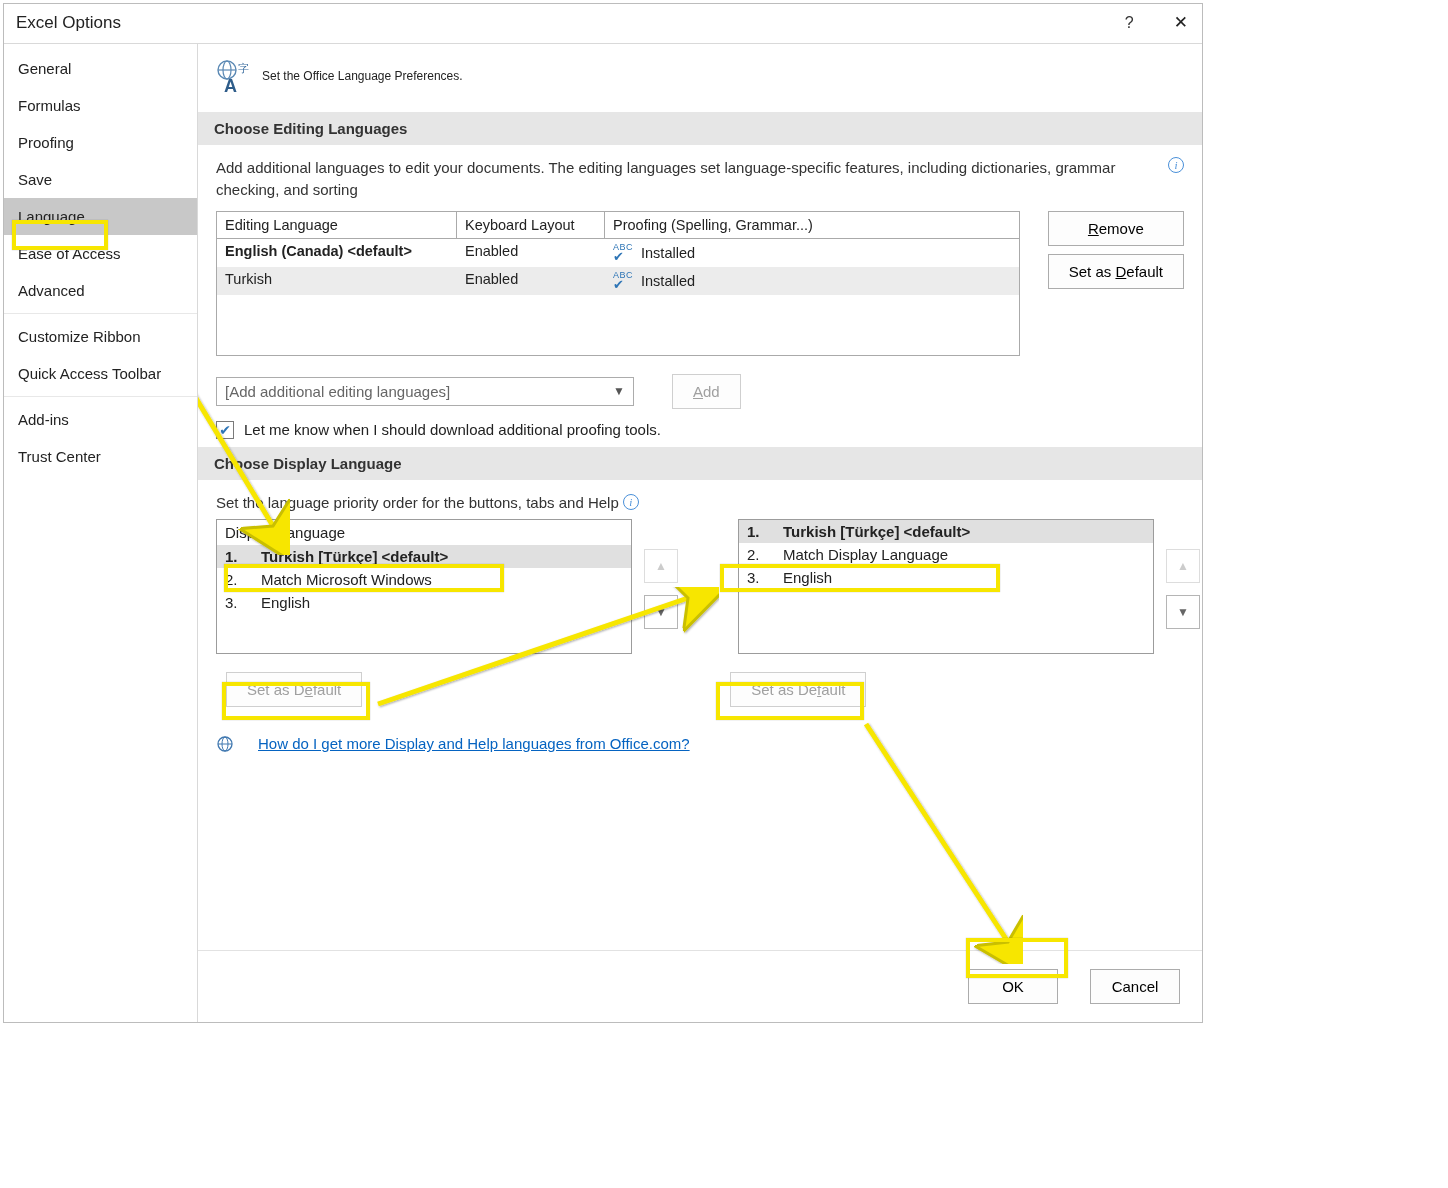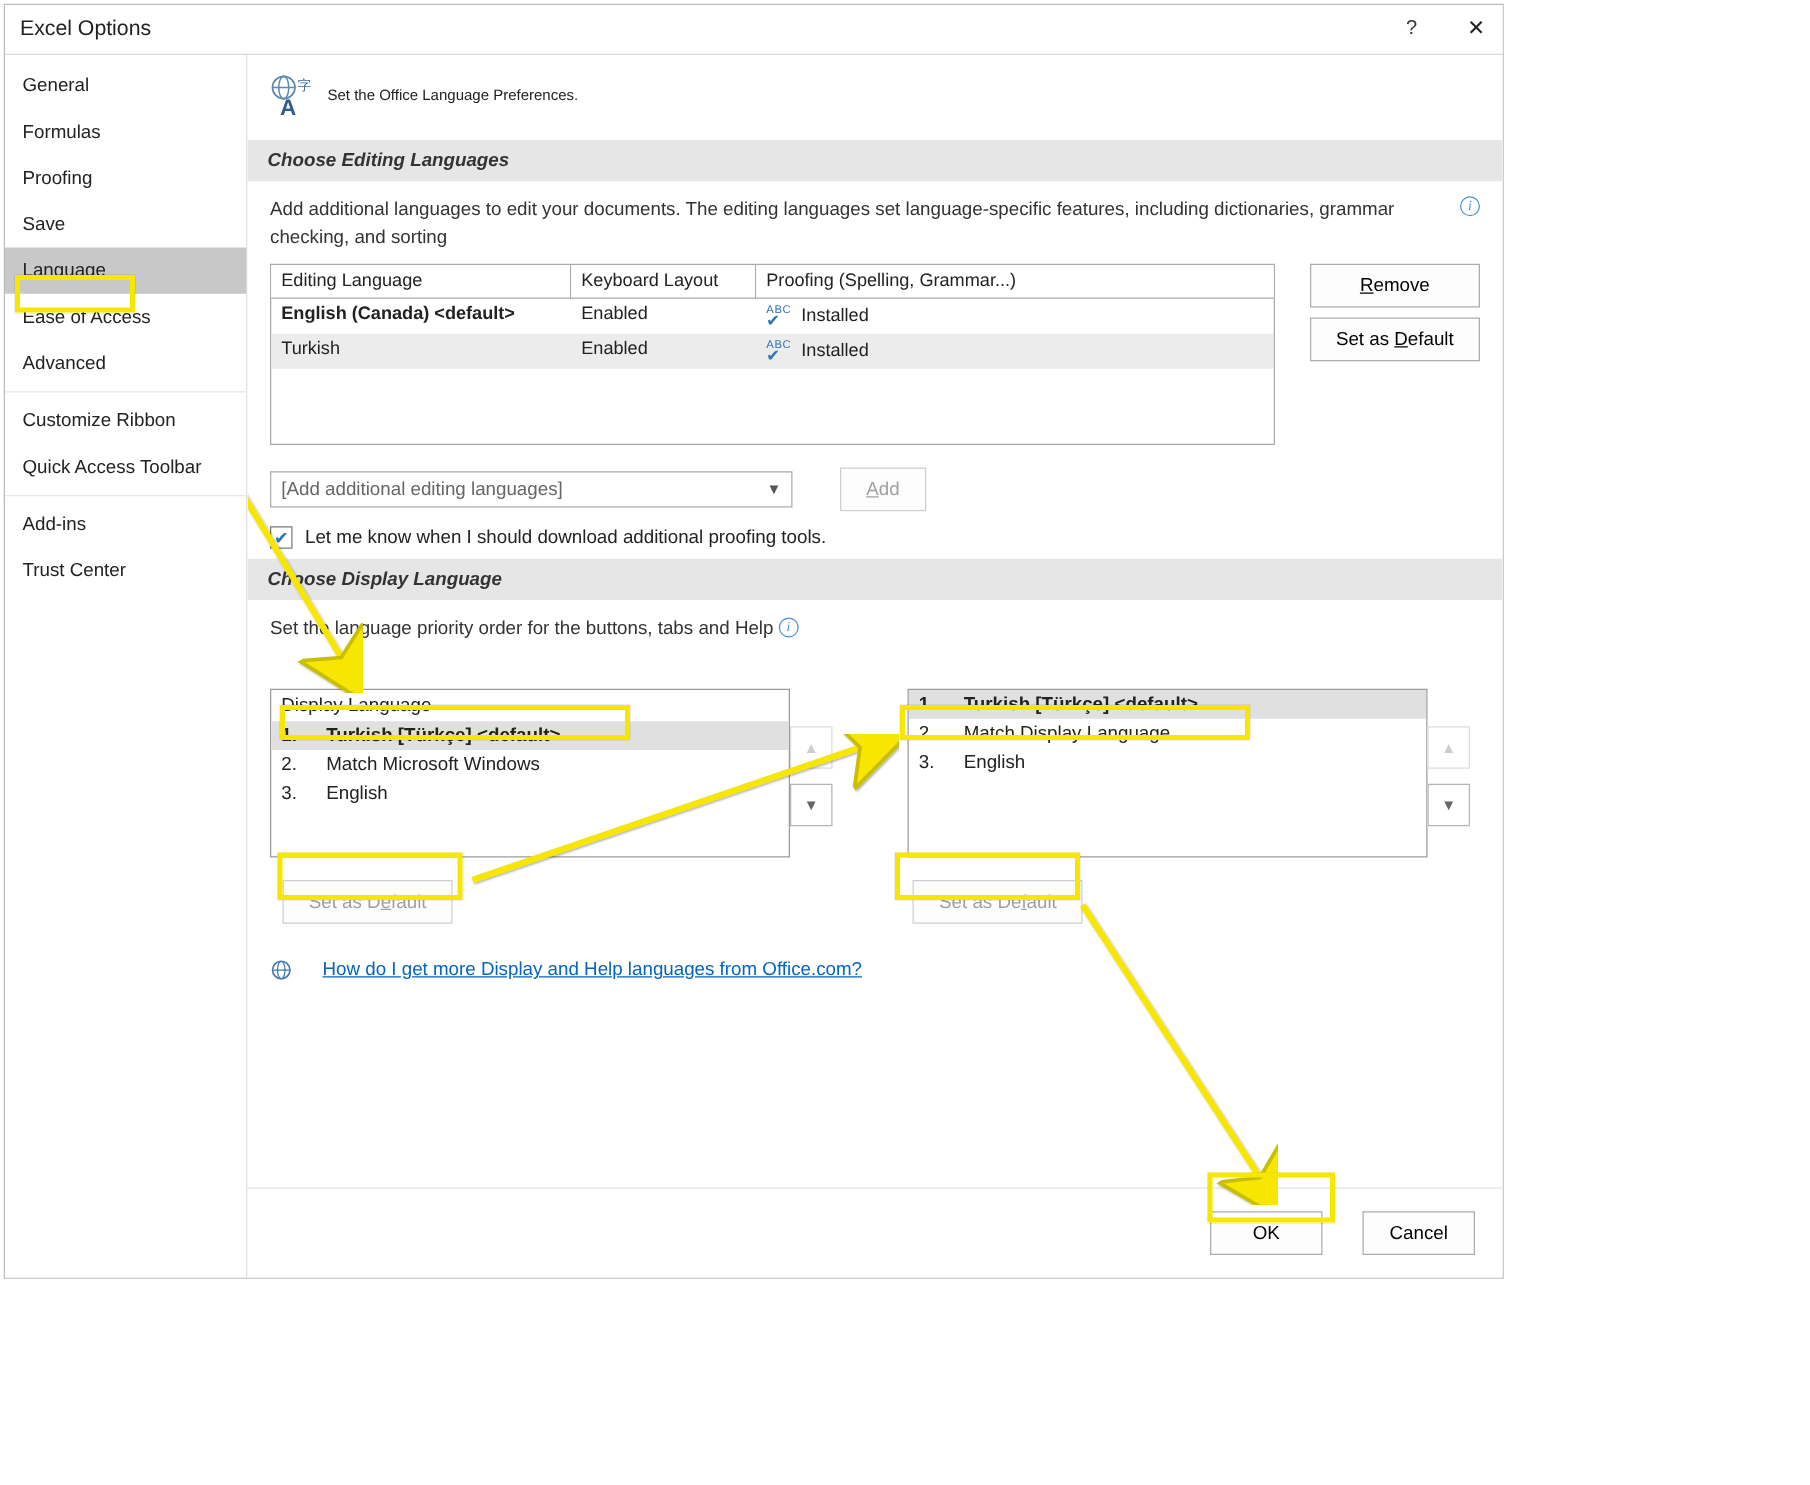--- a/index.html
+++ b/index.html
@@ -76,21 +76,20 @@
 .lang-icon {
   width: 36px; height: 36px;
   position: relative;
 }
 .section-title-bar {
   background: #e6e6e6;
   padding: 8px 16px;
   font-weight: 600;
   font-size: 15px;
   color: #333;
-  font-style: italic;
 }
 .section-body { padding: 12px 18px 8px 18px; }
 .desc { color: #333; margin-bottom: 10px; line-height: 1.45; }
 .lang-row { display: flex; gap: 18px; align-items: flex-start; }
 .lang-table {
   border: 1px solid #aaa;
   width: 810px;
   font-size: 14.5px;
 }
 .lang-table .thead, .lang-table .trow {
@@ -149,21 +148,21 @@
   border: 1px solid #4a90d9;
   color: #4a90d9;
   font-size: 11px;
   display: inline-flex;
   align-items: center; justify-content: center;
   font-style: italic;
   font-family: Georgia, serif;
   vertical-align: middle;
 }
 .dual-col { display: flex; gap: 60px; margin-top: 6px; }
-.listcol { display: flex; align-items: flex-start; margin-top: 32px; }
+.listcol { display: flex; gap: 12px; align-items: flex-start; }
 .listbox {
   border: 1px solid #9c9c9c;
   width: 416px;
   height: 135px;
   font-size: 15px;
   overflow: hidden;
 }
 .listbox .lh { padding: 4px 8px; }
 .listbox .lrow { padding: 3px 8px 3px 8px; display: flex; gap: 16px; }
 .listbox .lrow.sel { background: #e0e0e0; font-weight: 700; }

